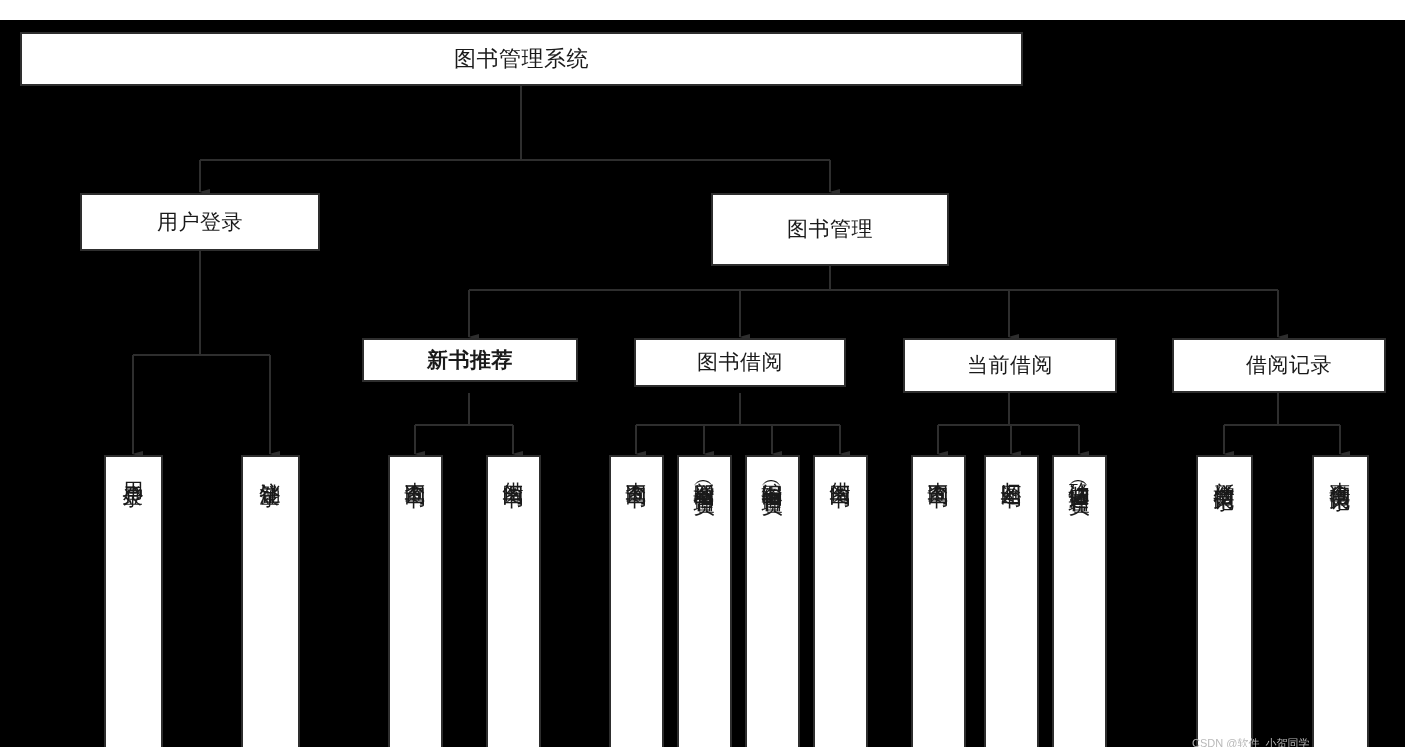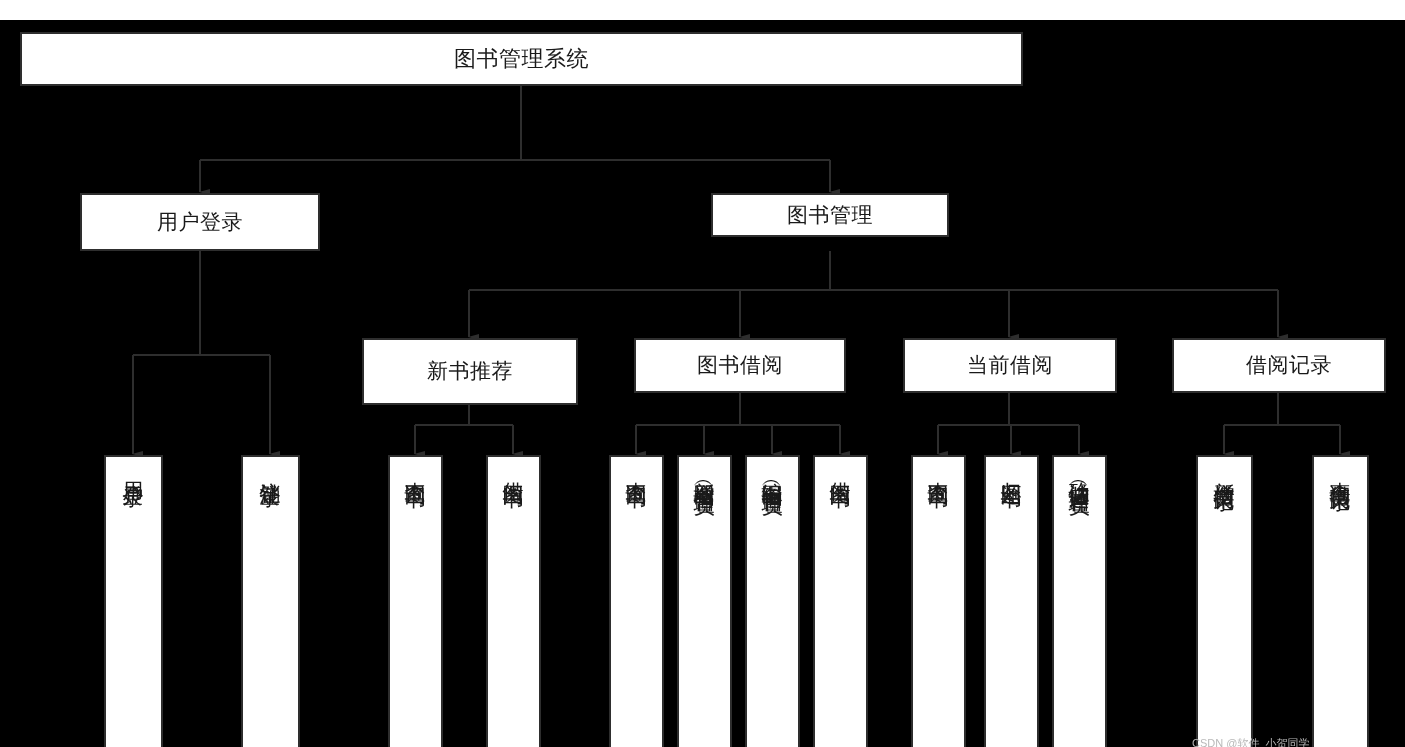--- a/index.html
+++ b/index.html
@@ -116,27 +116,27 @@
       </g>
   </svg>
 
   <div id="node-layer">
       <div class="node horizontal title" style="left: 20px; top: 12px; width: 1003px; height: 54px;">
         <span class="label">图书管理系统</span>
       </div>
       <div class="node horizontal" style="left: 80px; top: 173px; width: 240px; height: 58px;">
         <span class="label">用户登录</span>
       </div>
-      <div class="node horizontal" style="left: 711px; top: 173px; width: 238px; height: 44px;">
+      <div class="node horizontal" style="left: 711px; top: 173px; width: 238px; height: 73px;">
         <span class="label">图书管理</span>
       </div>
-      <div class="node horizontal" style="left: 362px; top: 318px; width: 216px; height: 67px;">
+      <div class="node horizontal" style="left: 362px; top: 318px; width: 216px; height: 44px; font-weight: bold;">
         <span class="label">新书推荐</span>
       </div>
-      <div class="node horizontal" style="left: 634px; top: 318px; width: 212px; height: 55px;">
+      <div class="node horizontal" style="left: 634px; top: 318px; width: 212px; height: 49px;">
         <span class="label">图书借阅</span>
       </div>
       <div class="node horizontal" style="left: 903px; top: 318px; width: 214px; height: 55px; justify-content: center;">
         <span class="label">当前借阅</span>
       </div>
       <div class="node horizontal" style="left: 1172px; top: 318px; width: 214px; height: 55px; padding-left: 20px;">
         <span class="label">借阅记录</span>
       </div>
       <div class="node vertical" style="left: 104px; top: 435px; width: 59px; height: 300px;">
         <span class="label">用户登录</span>

